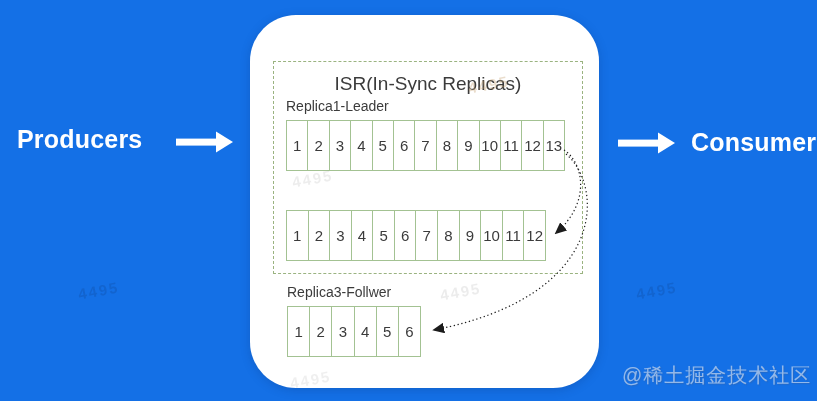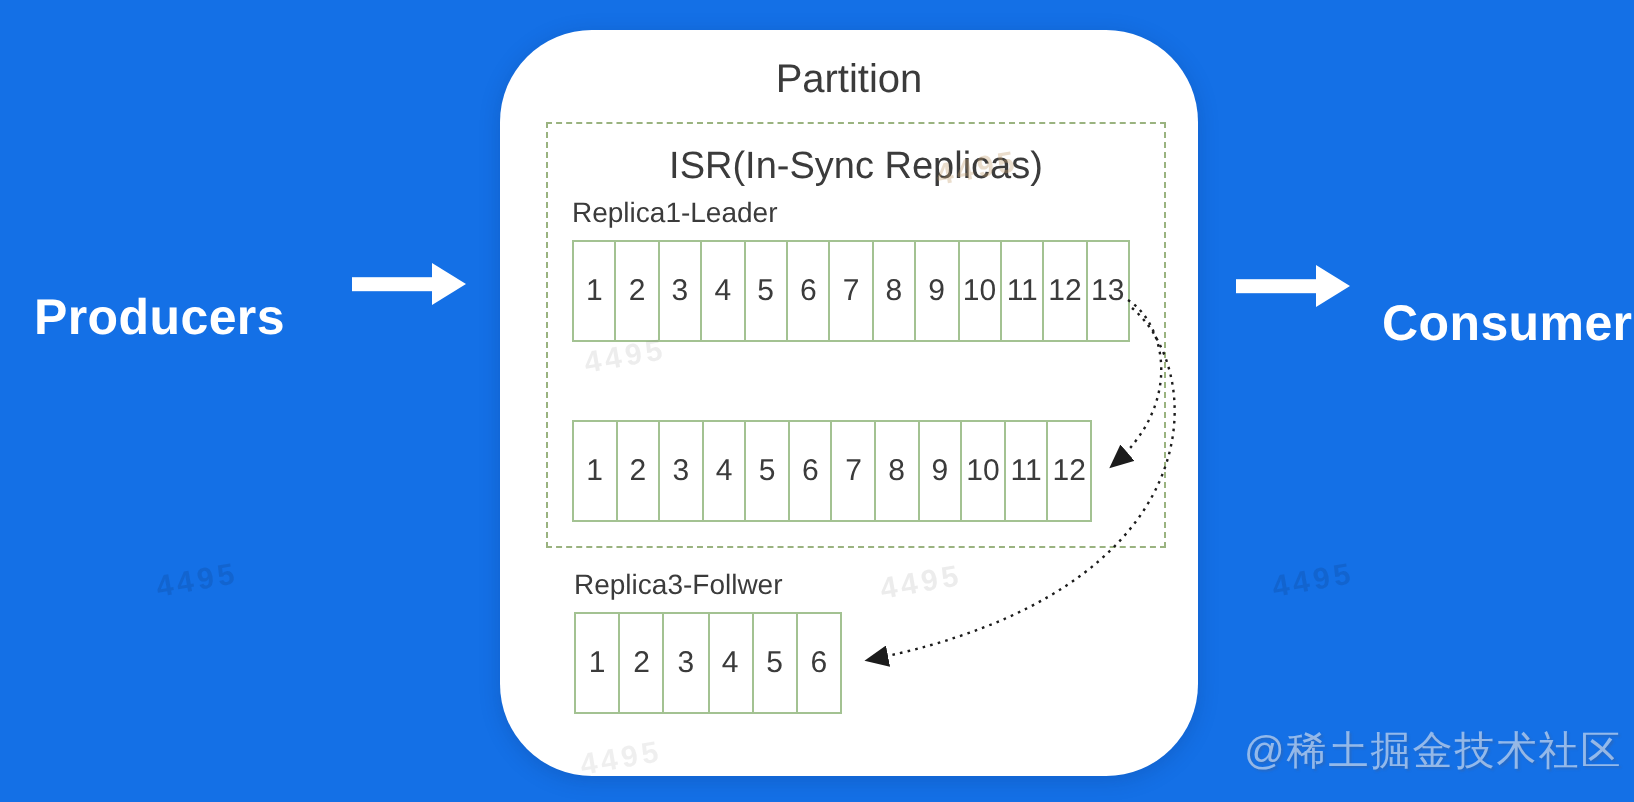--- a/index.html
+++ b/index.html
@@ -12,21 +12,20 @@
   }
   .stage { position: absolute; inset: 0; width: 817px; height: 401px; }
 
   
   .side-label {
     position: absolute;
     color: #ffffff;
     font-size: 25px;
     font-weight: 600;
     letter-spacing: 0.2px;
-    margin-top: 20px;
   }
   .side-label.left  { left: 17px;  top: 125px; }
   .side-label.right { left: 691px; top: 128px; }
 
   
   .white-arrow { position: absolute; width: 58px; height: 24px; }
   .white-arrow.left  { left: 176px; top: 130px; }
   .white-arrow.right { left: 618px; top: 131px; }
 
   
@@ -125,21 +124,20 @@
 <div class="stage">
 
   <div class="side-label left">Producers</div>
 
   <svg class="white-arrow left" viewBox="0 0 58 24">
     <rect x="0" y="8.6" width="41" height="7" fill="#ffffff"></rect>
     <polygon points="40,1.5 57,12 40,22.5" fill="#ffffff"></polygon>
   </svg>
 
   <div class="card">
-    <div class="card-title">Partition</div>
 
     <div class="isr-box">
       <div class="isr-title">ISR(In-Sync Replicas)</div>
     </div>
 
     <div class="replica-label lbl-r1">Replica1-Leader</div>
     <div class="cells row-r1">
         <div class="cell">1</div>
         <div class="cell">2</div>
         <div class="cell">3</div>

